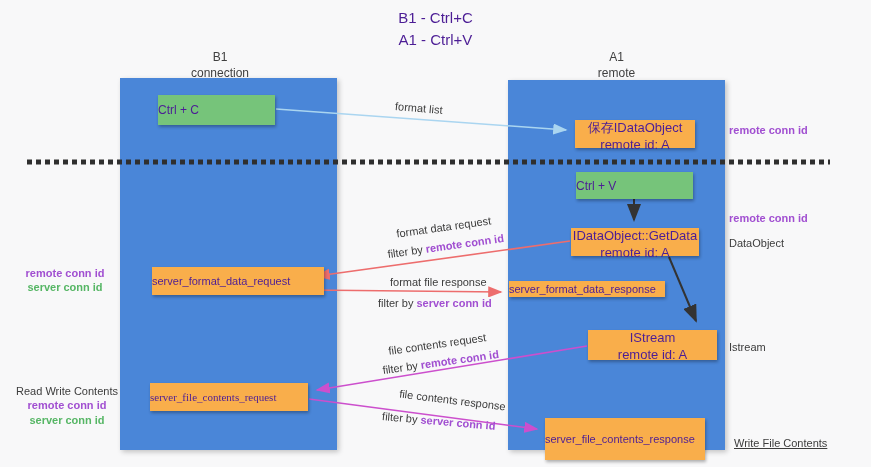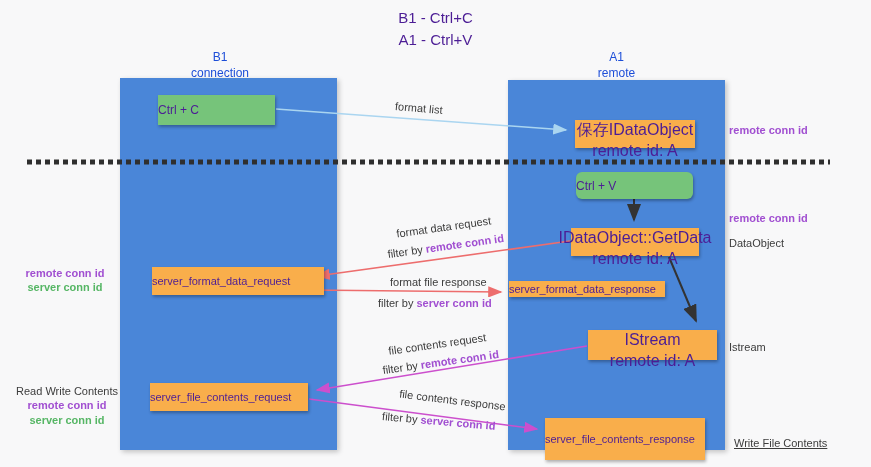--- a/index.html
+++ b/index.html
@@ -6,34 +6,34 @@
   body { background:#e8e8e8; font-family:"Liberation Sans", sans-serif; }
   .stage {
     position:relative; width:871px; height:467px; overflow:hidden;
     background:#f8f8f9; font-family:"Liberation Sans", sans-serif;
   }
   .title {
     position:absolute; top:7px; left:0; right:0; text-align:center;
     font-size:15px; color:#4c1d95; line-height:1.45; z-index:5;
   }
   .colhead {
-    position:absolute; text-align:center; font-size:12px; color:#1d4ed8;
+    position:absolute; text-align:center; font-size:12px; color:#404040;
     line-height:1.3; z-index:5;
   }
   .col {
     position:absolute; background:#4a86d8; z-index:1;
     box-shadow:2px 2px 5px rgba(0,0,0,.22);
   }
   svg.arrows { position:absolute; left:0; top:0; z-index:2; }
   .box {
     position:absolute; display:flex; align-items:center; justify-content:flex-start;
     color:#4c1d95; z-index:3; white-space:nowrap; font-size:12px;
     box-shadow:1px 2px 3px rgba(0,0,0,.3);
   }
-  .box.two { flex-direction:column; font-size:16px; line-height:1.3; }
+  .box.two { flex-direction:column; font-size:13px; line-height:1.3; }
   .box.small { font-size:11px; }
   .green  { background:#76c47a; }
   .orange { background:#f9ae4b; }
   .lbl {
     position:absolute; font-size:11px; color:#3c3c3c; white-space:nowrap; z-index:4;
   }
   .lbl.center { text-align:center; }
   .kw { font-weight:bold; }
   .kw.purple { color:#a14fd1; }
   .kw.green2 { color:#56b665; }
@@ -100,21 +100,21 @@
 
   <div class="box green" style="left:158px; top:95px; width:117px; height:30px;">
     <span>Ctrl + C</span>
   </div>
 
   <div class="box orange two" style="left:575px; top:120px; width:120px; height:28px;">
     <span>保存IDataObject</span>
     <span>remote id: A</span>
   </div>
 
-  <div class="box green" style="left:576px; top:172px; width:117px; height:27px;border-radius:6px;">
+  <div class="box green" style="left:576px; top:172px; width:117px; height:27px;">
     <span>Ctrl + V</span>
   </div>
 
   <div class="box orange two" style="left:571px; top:228px; width:128px; height:28px;">
     <span>IDataObject::GetData</span>
     <span>remote id: A</span>
   </div>
 
   <div class="box orange small" style="left:152px; top:267px; width:172px; height:28px;">
     <span>server_format_data_request</span>
@@ -122,21 +122,21 @@
 
   <div class="box orange small" style="left:509px; top:281px; width:156px; height:16px;">
     <span>server_format_data_response</span>
   </div>
 
   <div class="box orange two" style="left:588px; top:330px; width:129px; height:30px;">
     <span>IStream</span>
     <span>remote id: A</span>
   </div>
 
-  <div class="box orange small" style="left:150px; top:383px; width:158px; height:28px;">
+  <div class="box orange small" style="left:150px; top:383px; width:158px; height:28px;font-family:Liberation Serif, serif;">
     <span>server_file_contents_request</span>
   </div>
 
   <div class="box orange small" style="left:545px; top:418px; width:160px; height:42px;">
     <span>server_file_contents_response</span>
   </div>
 
   <div class="lbl rot-pos5" style="left:395px; top:102px;">
     <span>format list</span>
   </div>

